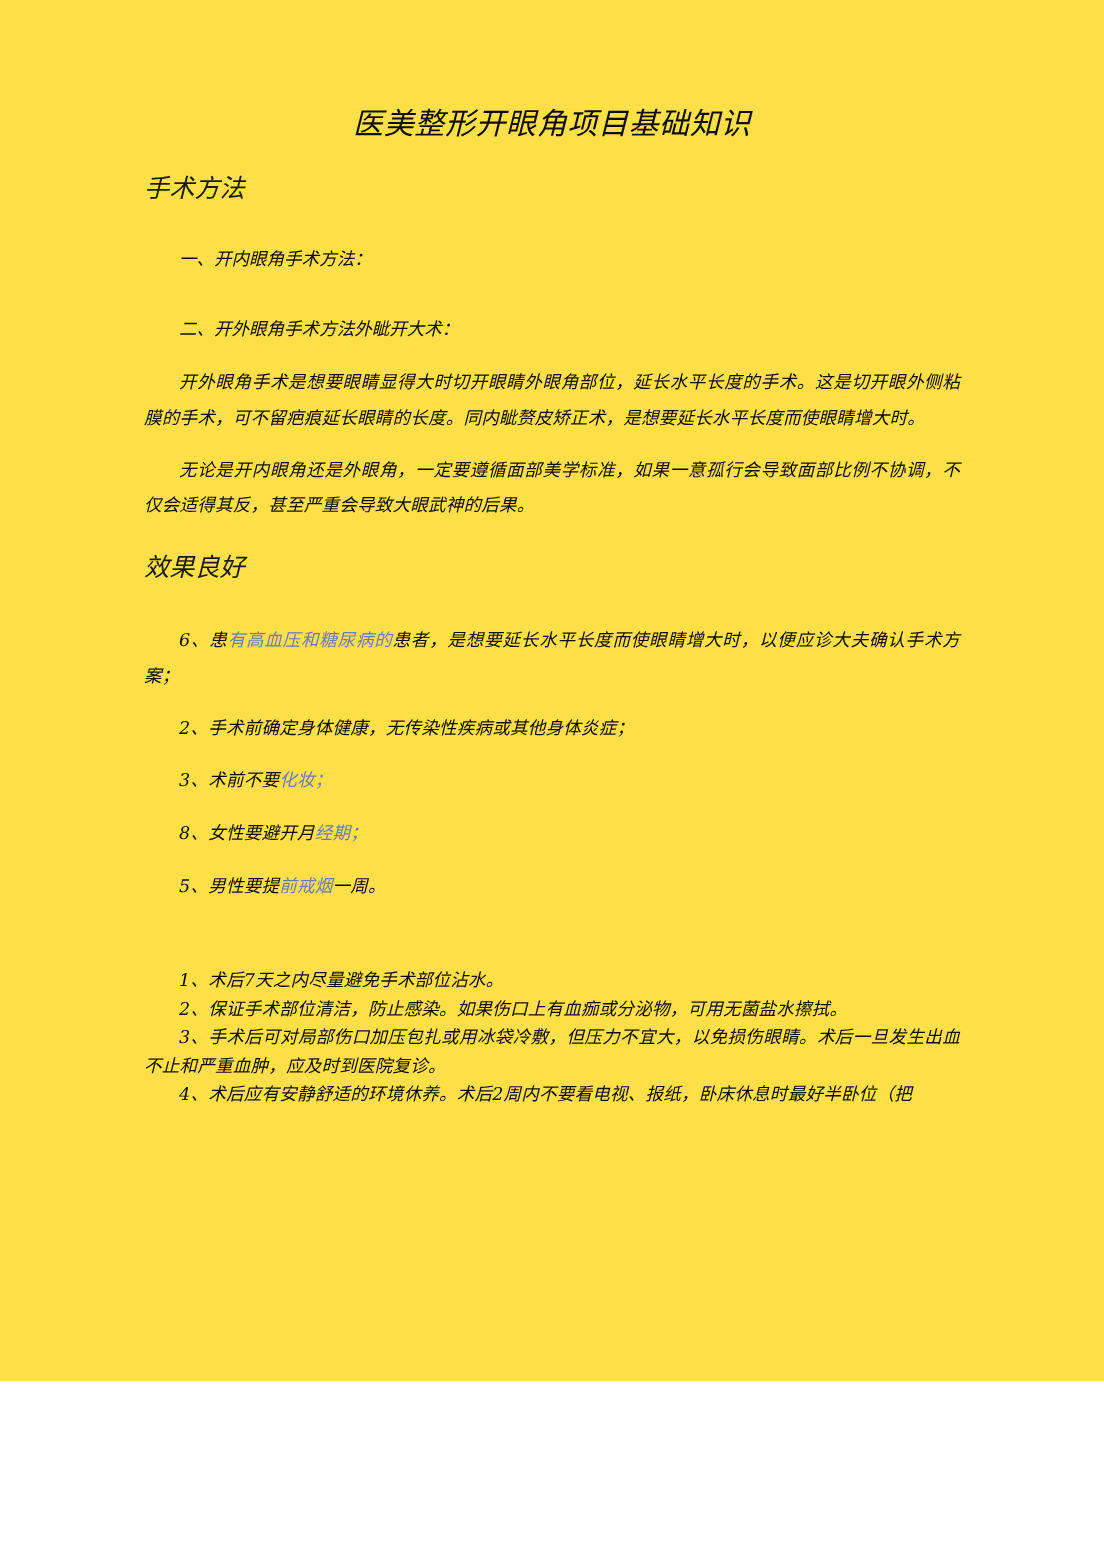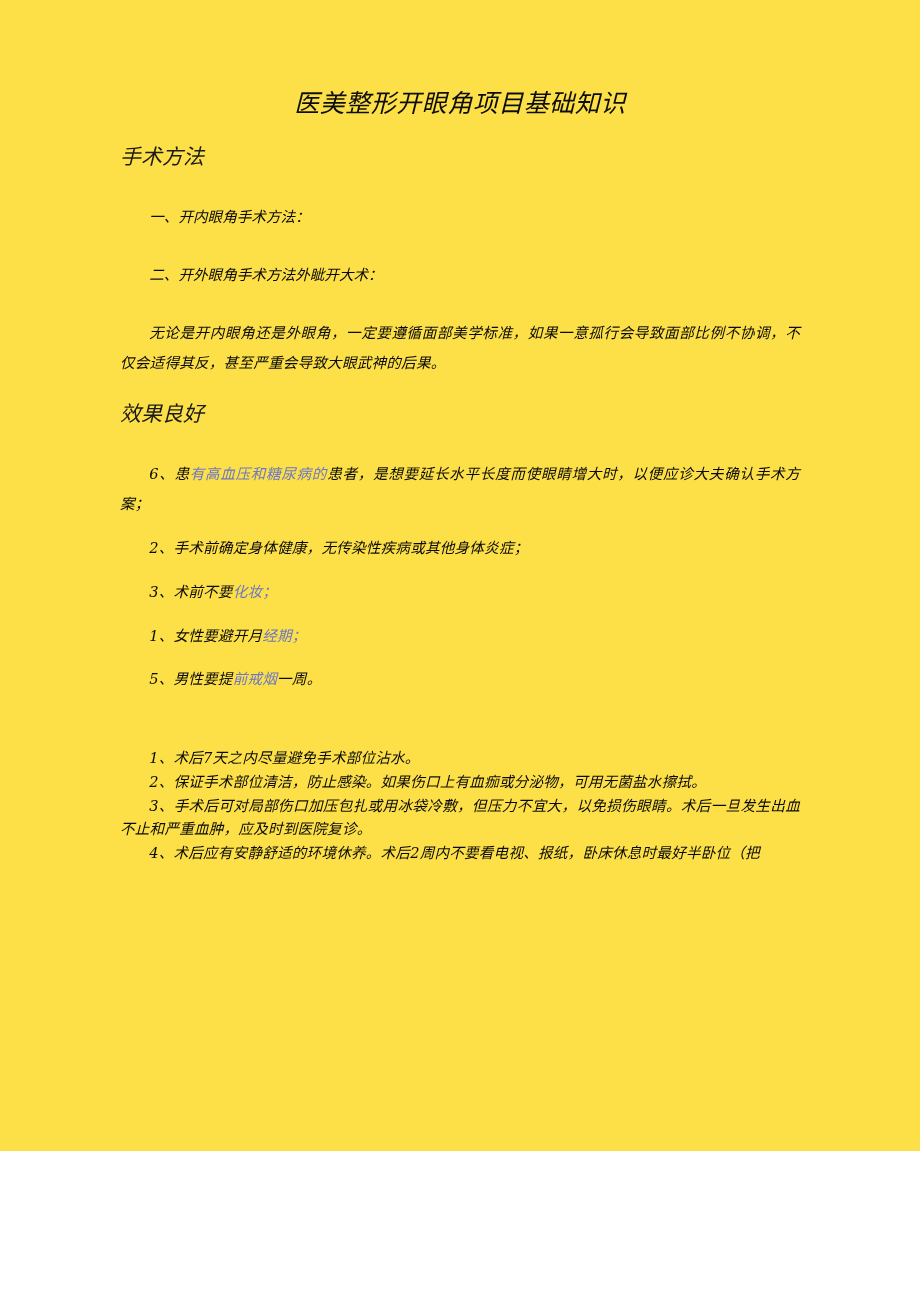--- a/index.html
+++ b/index.html
@@ -89,20 +89,21 @@
 
   <div class="gap-sm"></div>
 
 
   <div class="gap-sm"></div>
 
   <p class="sub-head">二、开外眼角手术方法外眦开大术：</p>
 
   <div class="gap-sm"></div>
 
+  <p class="para indent">开外眼角手术是想要眼睛显得大时切开眼睛外眼角部位，延长水平长度的手术。这是切开眼外侧粘膜的手术，可不留疤痕延长眼睛的长度。同内眦赘皮矫正术，是想要延长水平长度而使眼睛增大时。</p>
 
   <div class="gap-sm"></div>
 
   <p class="para indent">无论是开内眼角还是外眼角，一定要遵循面部美学标准，如果一意孤行会导致面部比例不协调，不仅会适得其反，甚至严重会导致大眼武神的后果。</p>
 
   <div class="gap-md"></div>
 
   <h2 class="h2">效果良好</h2>
 
   <div class="gap-lg"></div>
@@ -112,21 +113,21 @@
   <div class="gap-sm"></div>
 
   <p class="para indent"><span>2、手术前确定身体健康，无传染性疾病或其他身体炎症；</span><span class="lnk"></span><span></span></p>
 
   <div class="gap-sm"></div>
 
   <p class="para indent"><span>3、术前不要</span><span class="lnk">化妆；</span><span></span></p>
 
   <div class="gap-sm"></div>
 
-  <p class="para indent"><span>1、女性要避开月</span><span class="lnk">经期；</span><span></span></p>
+  <p class="para indent"><span>8、女性要避开月</span><span class="lnk">经期；</span><span></span></p>
 
   <div class="gap-sm"></div>
 
   <p class="para indent"><span>5、男性要提</span><span class="lnk">前戒烟</span><span>一周。</span></p>
 
   <div class="gap-md"></div>
 
 
   <div class="gap-lg"></div>
 

